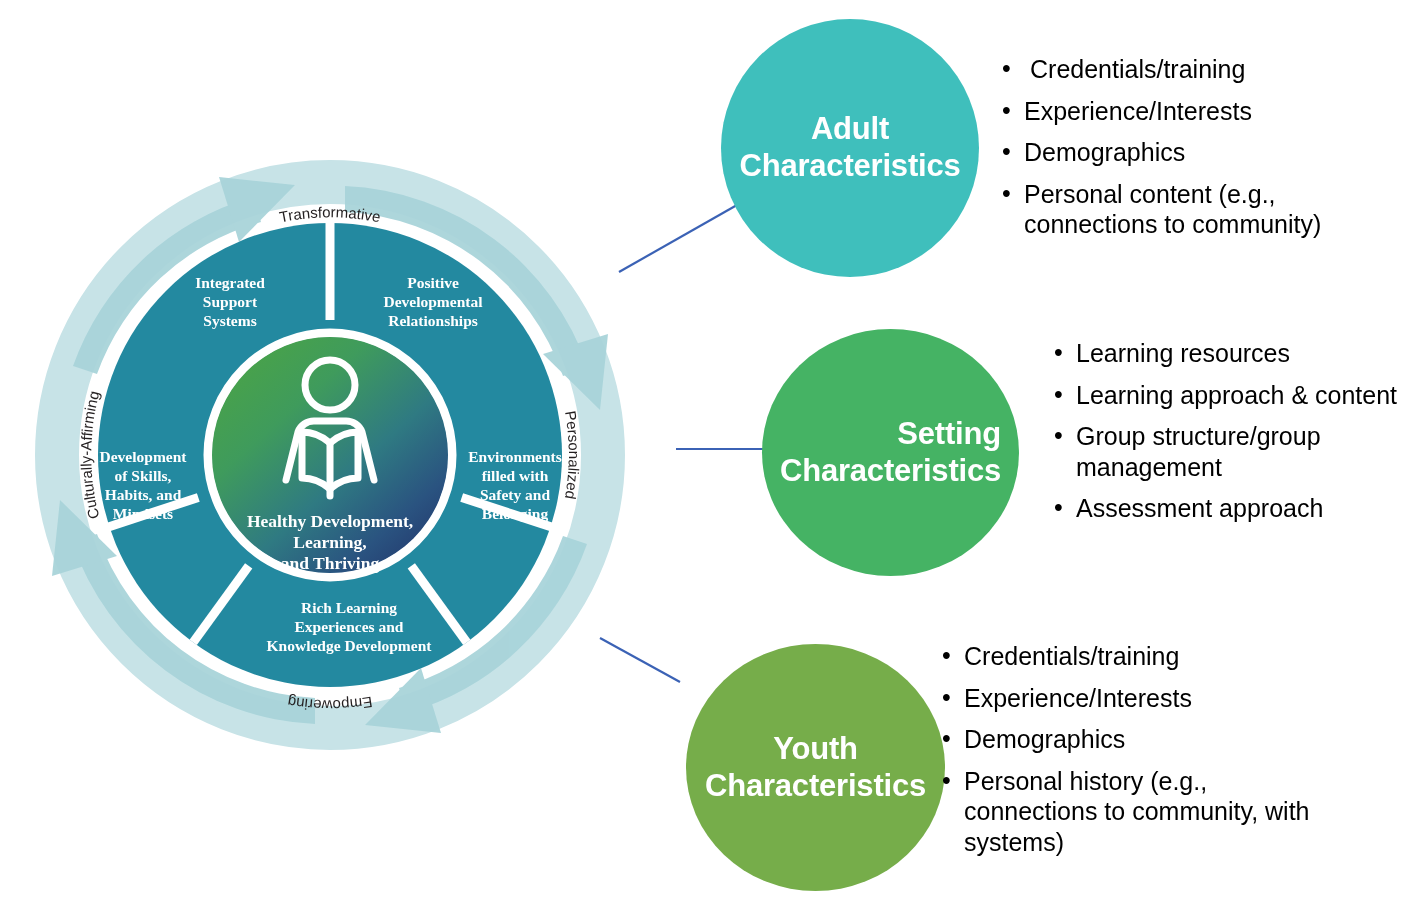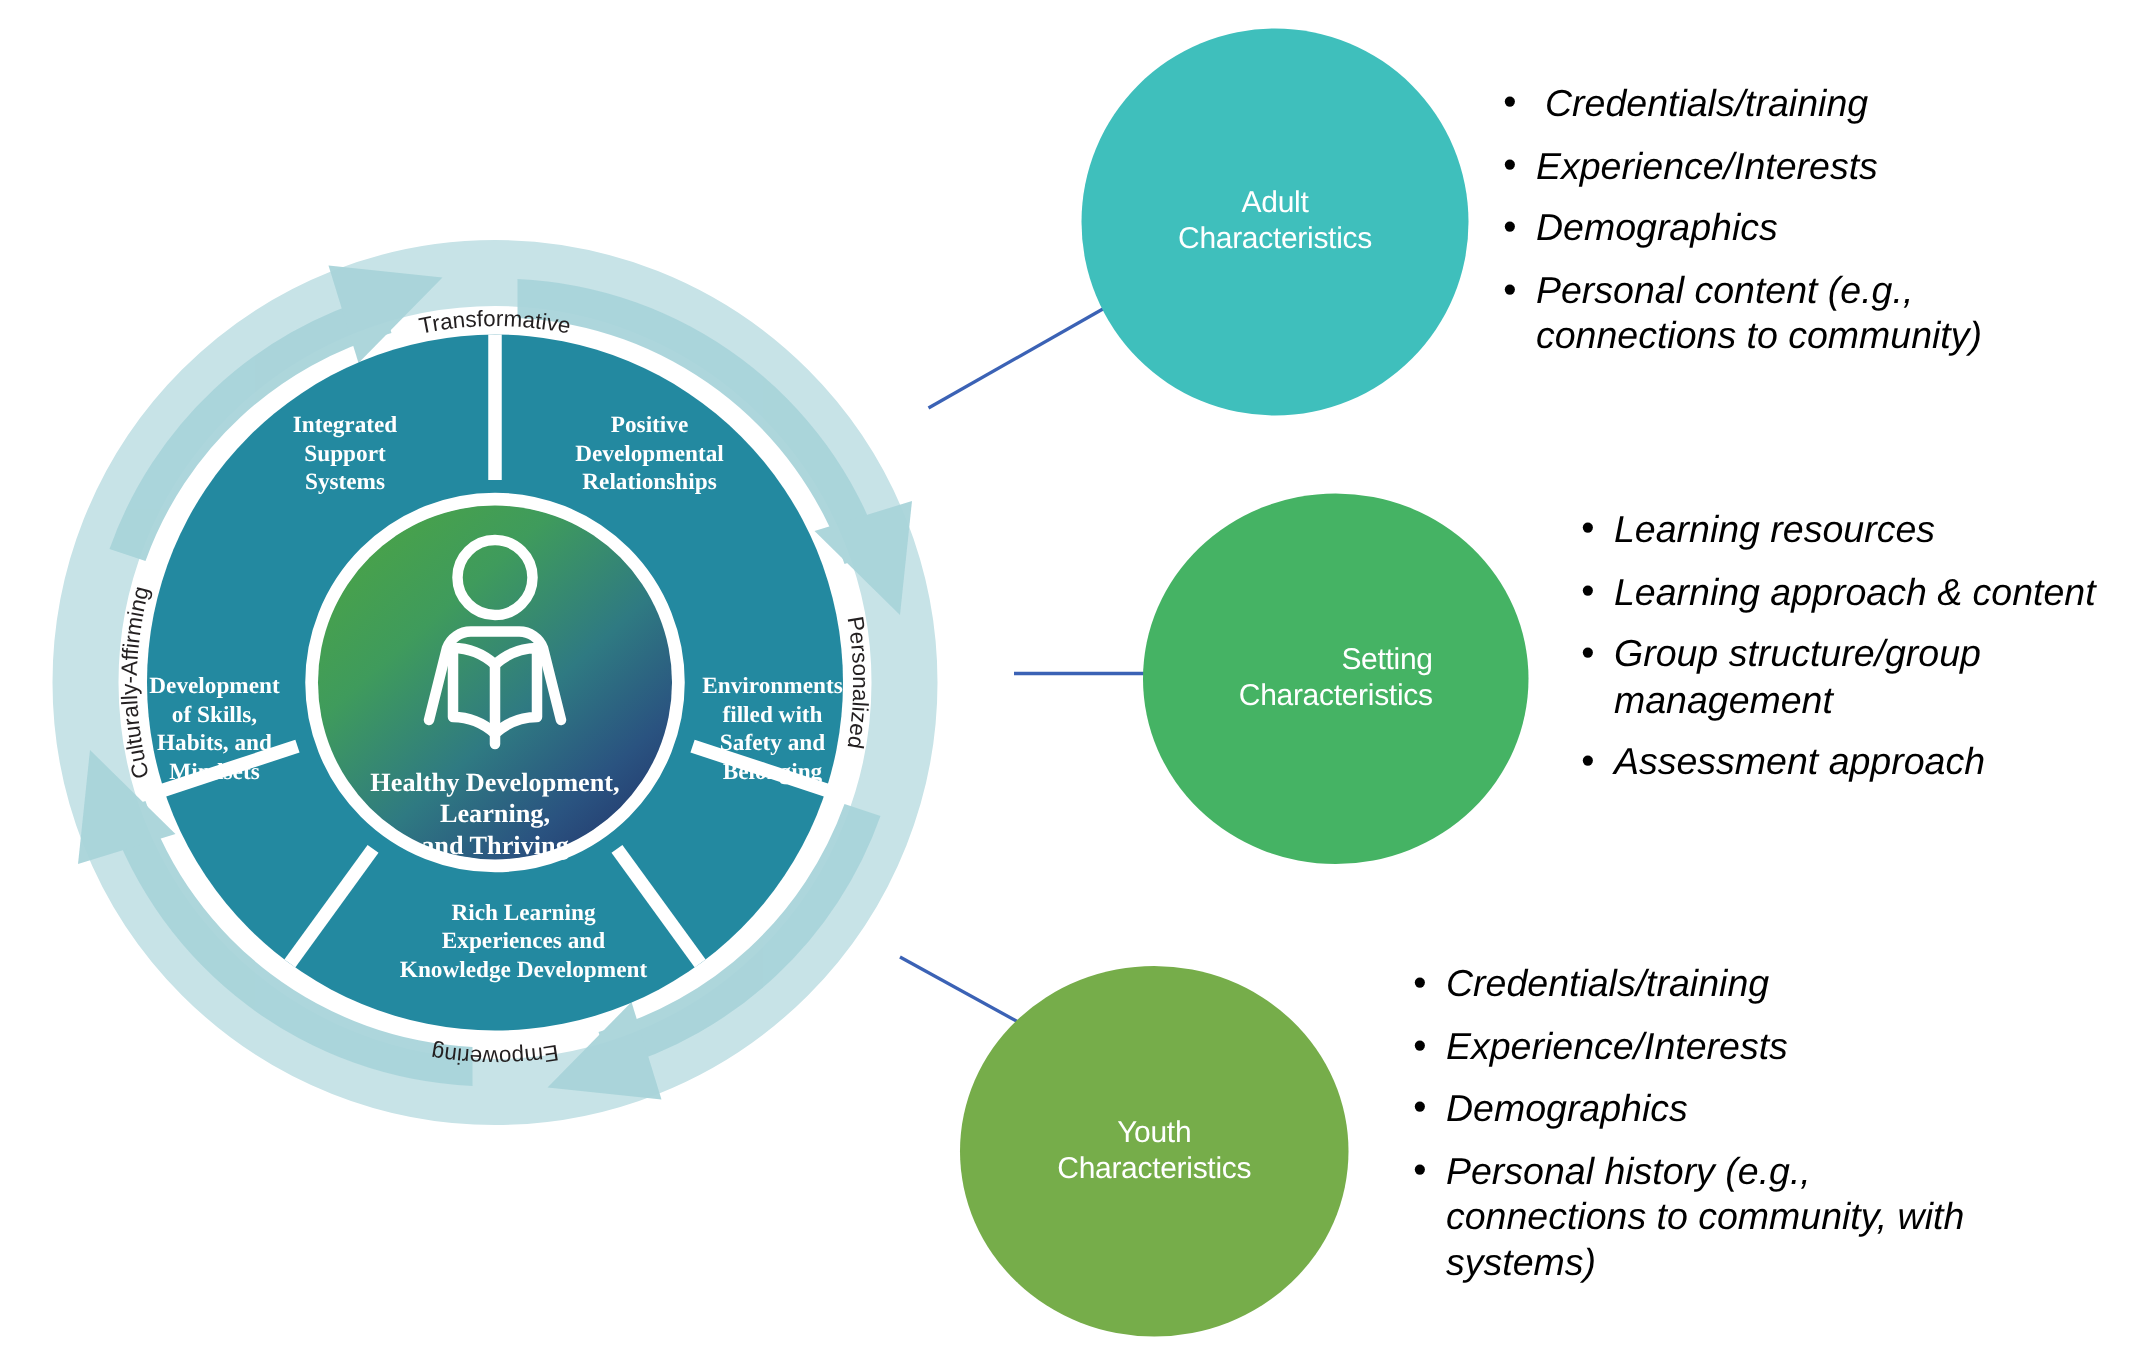--- a/index.html
+++ b/index.html
@@ -52,61 +52,60 @@
 
   
   .node-circle {
     position: absolute;
     border-radius: 50%;
     display: flex;
     align-items: center;
     justify-content: center;
     text-align: center;
     color: #ffffff;
-    font-weight: normal;
-    font-size: 20px;
+    font-weight: bold;
+    font-size: 31px;
     line-height: 1.18;
     letter-spacing: -0.2px;
   }
 
   #adult-circle {
     left: 721px;
     top: 19px;
     width: 258px;
     height: 258px;
   }
   #setting-circle {
     left: 762px;
     top: 329px;
     width: 257px;
     height: 247px;
     text-align: right;
   }
   #youth-circle {
-    left: 640px;
+    left: 686px;
     top: 644px;
     width: 259px;
     height: 247px;
     text-align: center;
   }
 
   .bullet-list {
     position: absolute;
     list-style: none;
     margin: 0;
     padding: 0;
     color: #000000;
     font-size: 25px;
     line-height: 1.22;
   }
   .bullet-list li {
     position: relative;
     padding-left: 24px;
     margin-bottom: 11px;
-    font-style: italic;
   }
   .bullet-list li::before {
     content: "\2022";
     position: absolute;
     left: 2px;
     top: -1px;
     font-size: 25px;
     line-height: 1.22;
   }
 

